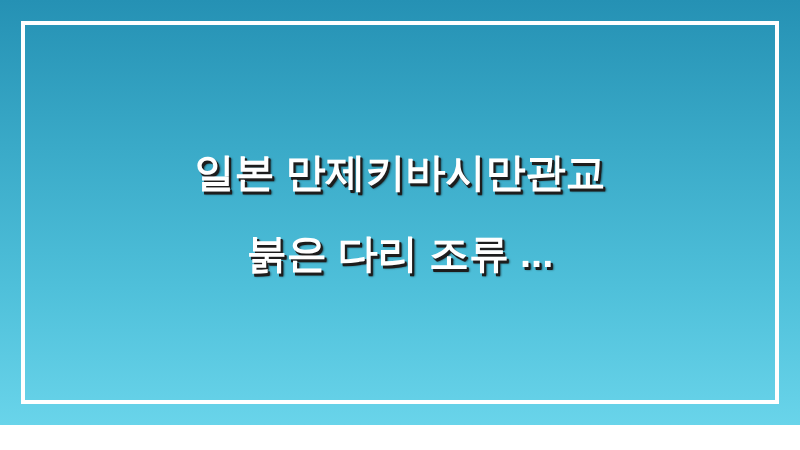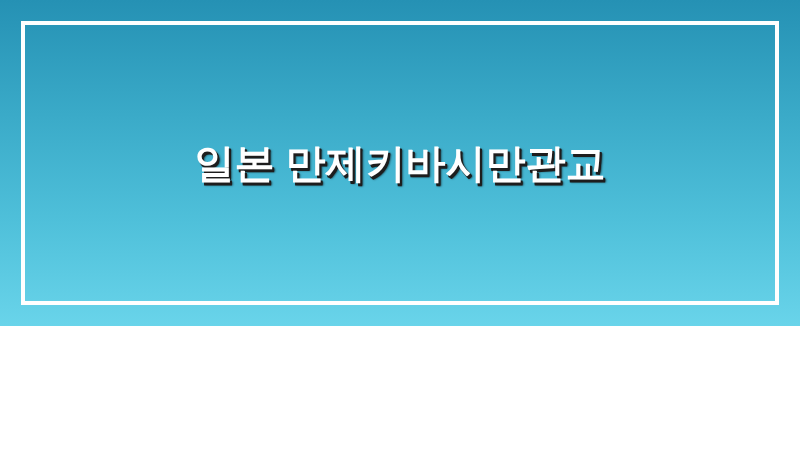--- a/index.html
+++ b/index.html
@@ -4,21 +4,21 @@
 <style>
   html, body {
     margin: 0;
     padding: 0;
     background: #ffffff;
   }
 
   #thumbnail-card {
     position: relative;
     width: 800px;
-    height: 326px;
+    height: 425px;
     overflow: hidden;
     background: linear-gradient(to bottom, #2591b4 0%, #3aaac8 35%, #4fc0da 68%, #69d4ea 100%);
     font-family: "Liberation Sans", "DejaVu Sans", sans-serif;
   }
 
   
   #inner-frame {
     position: absolute;
     left: 21px;
     top: 21px;
@@ -61,15 +61,16 @@
 </style>
 </head>
 <body>
 
 <div id="thumbnail-card">
 
   <div id="inner-frame"></div>
 
   <div id="title-block">
     <span class="title-line">일본 만제키바시만관교</span>
+    <span class="title-line">붉은 다리 조류 ...</span>
   </div>
 
 </div>
 
 </body></html>

